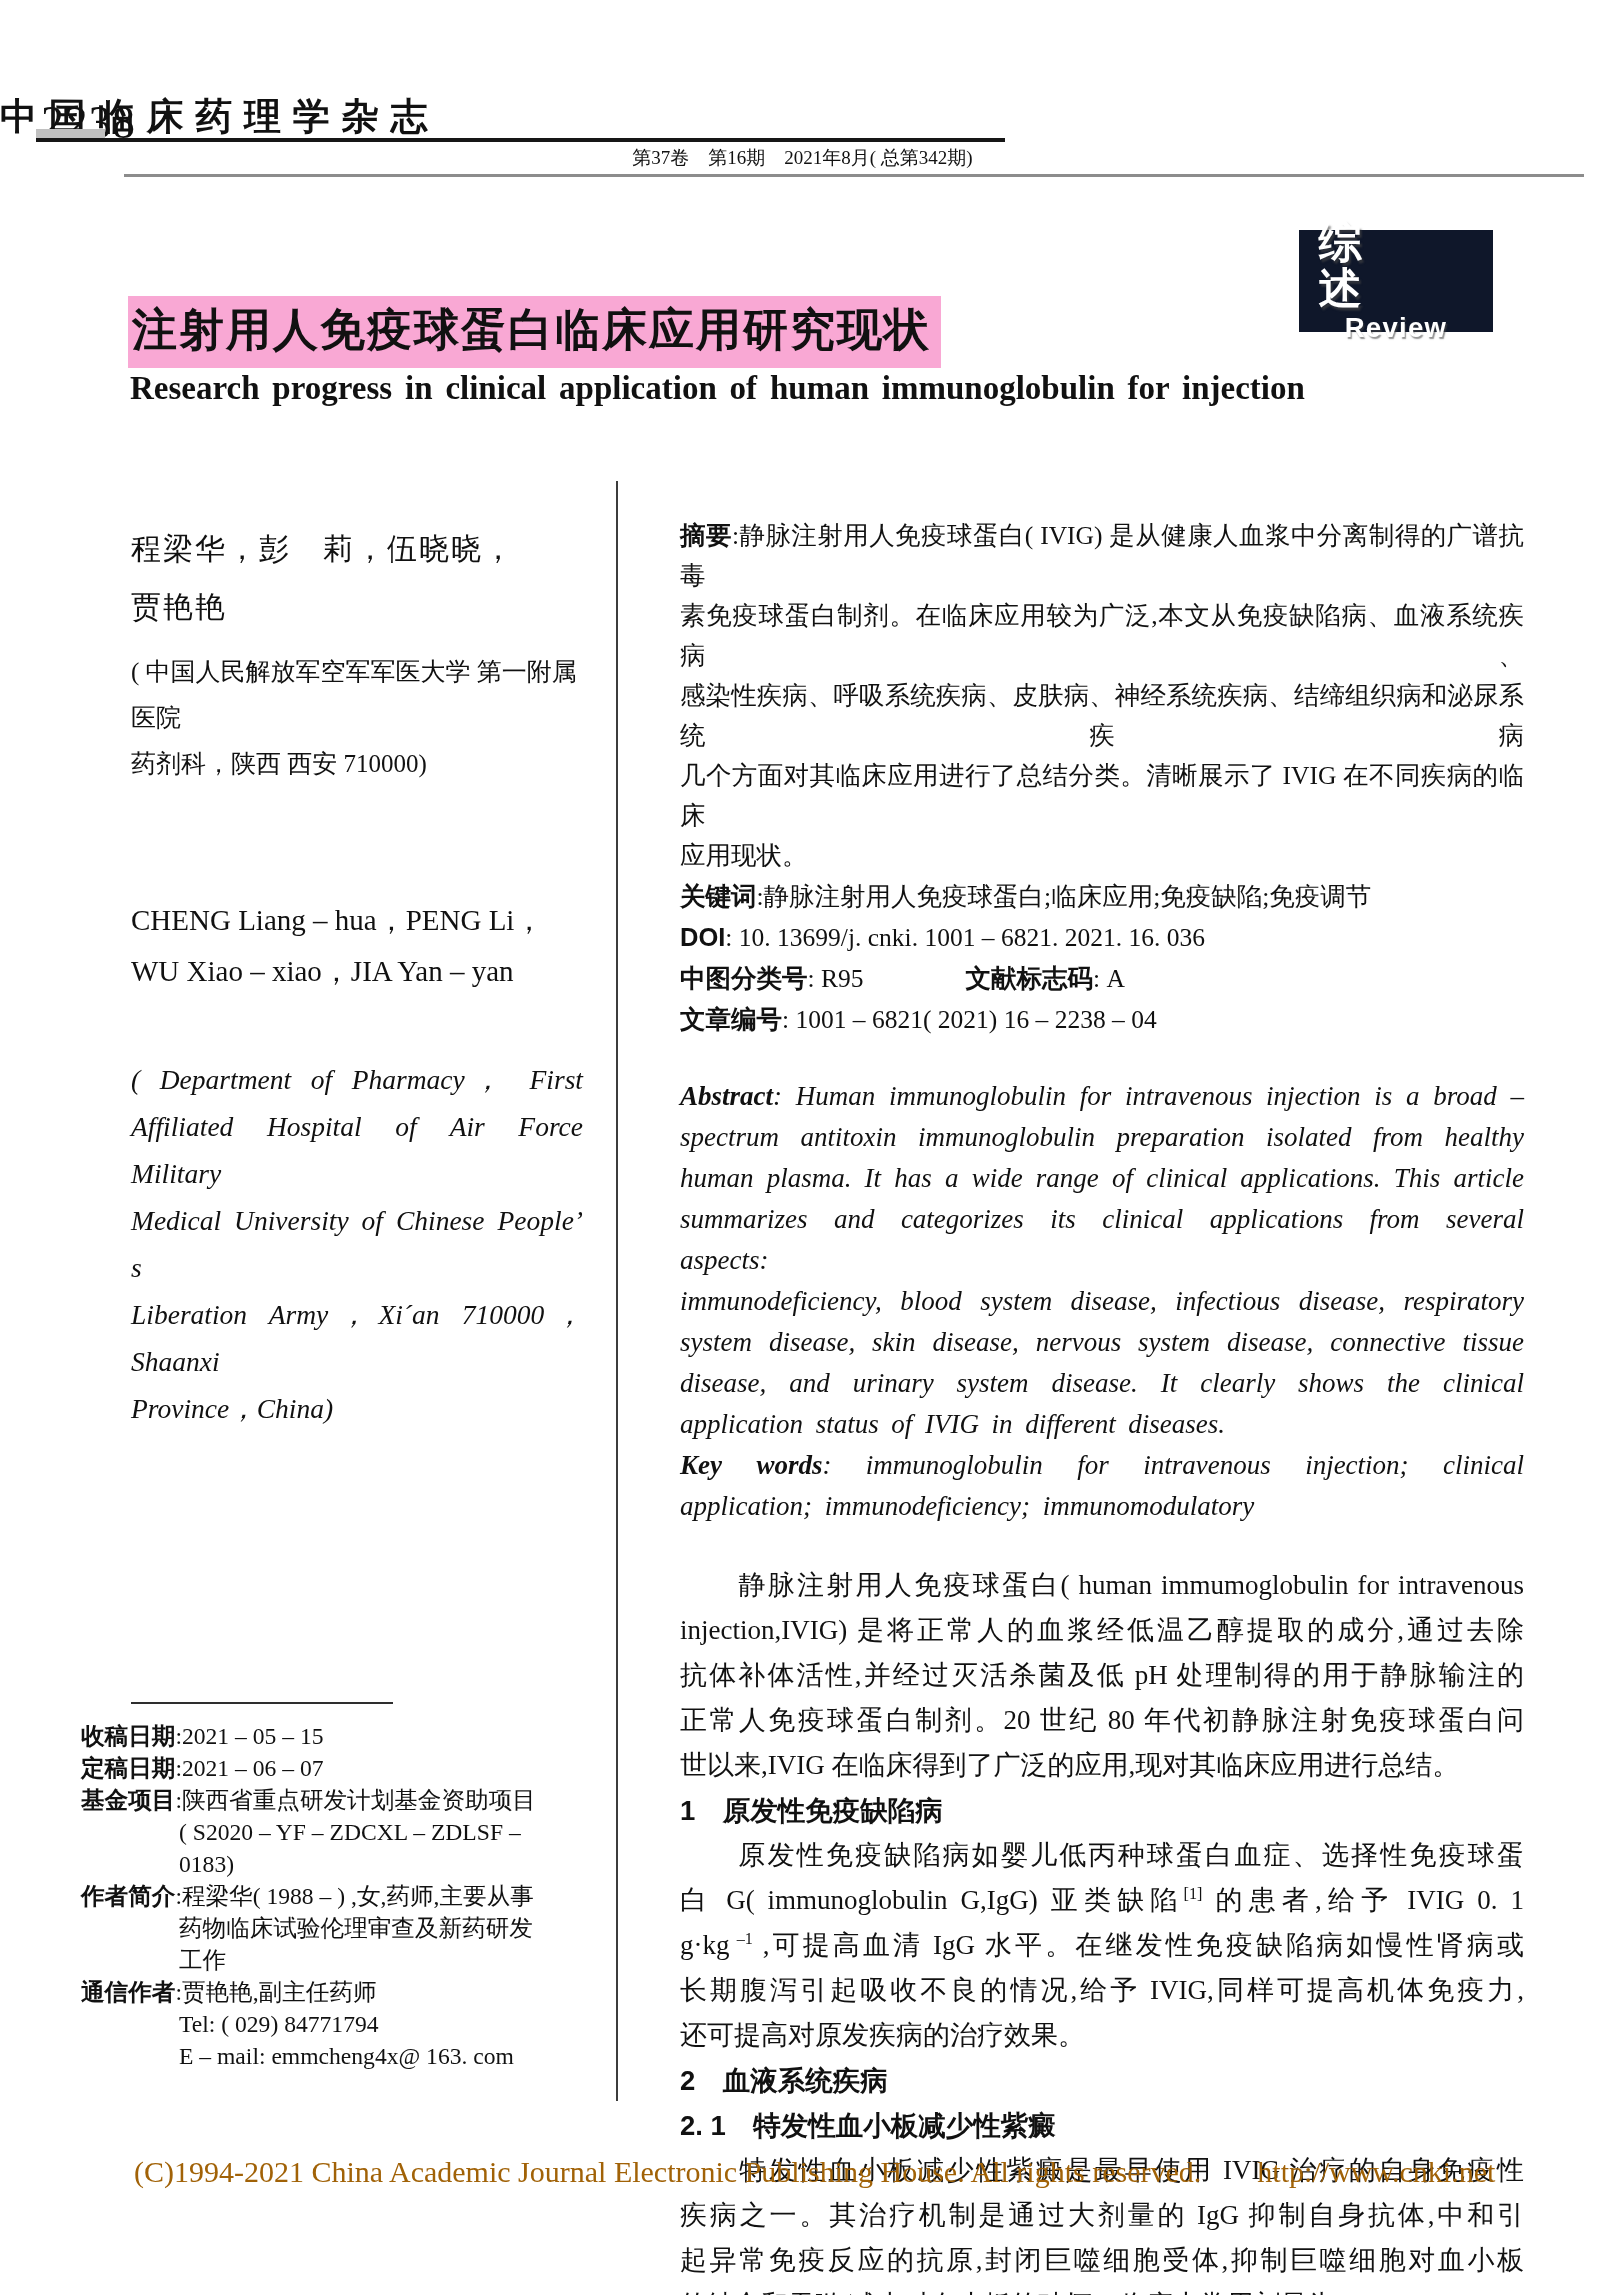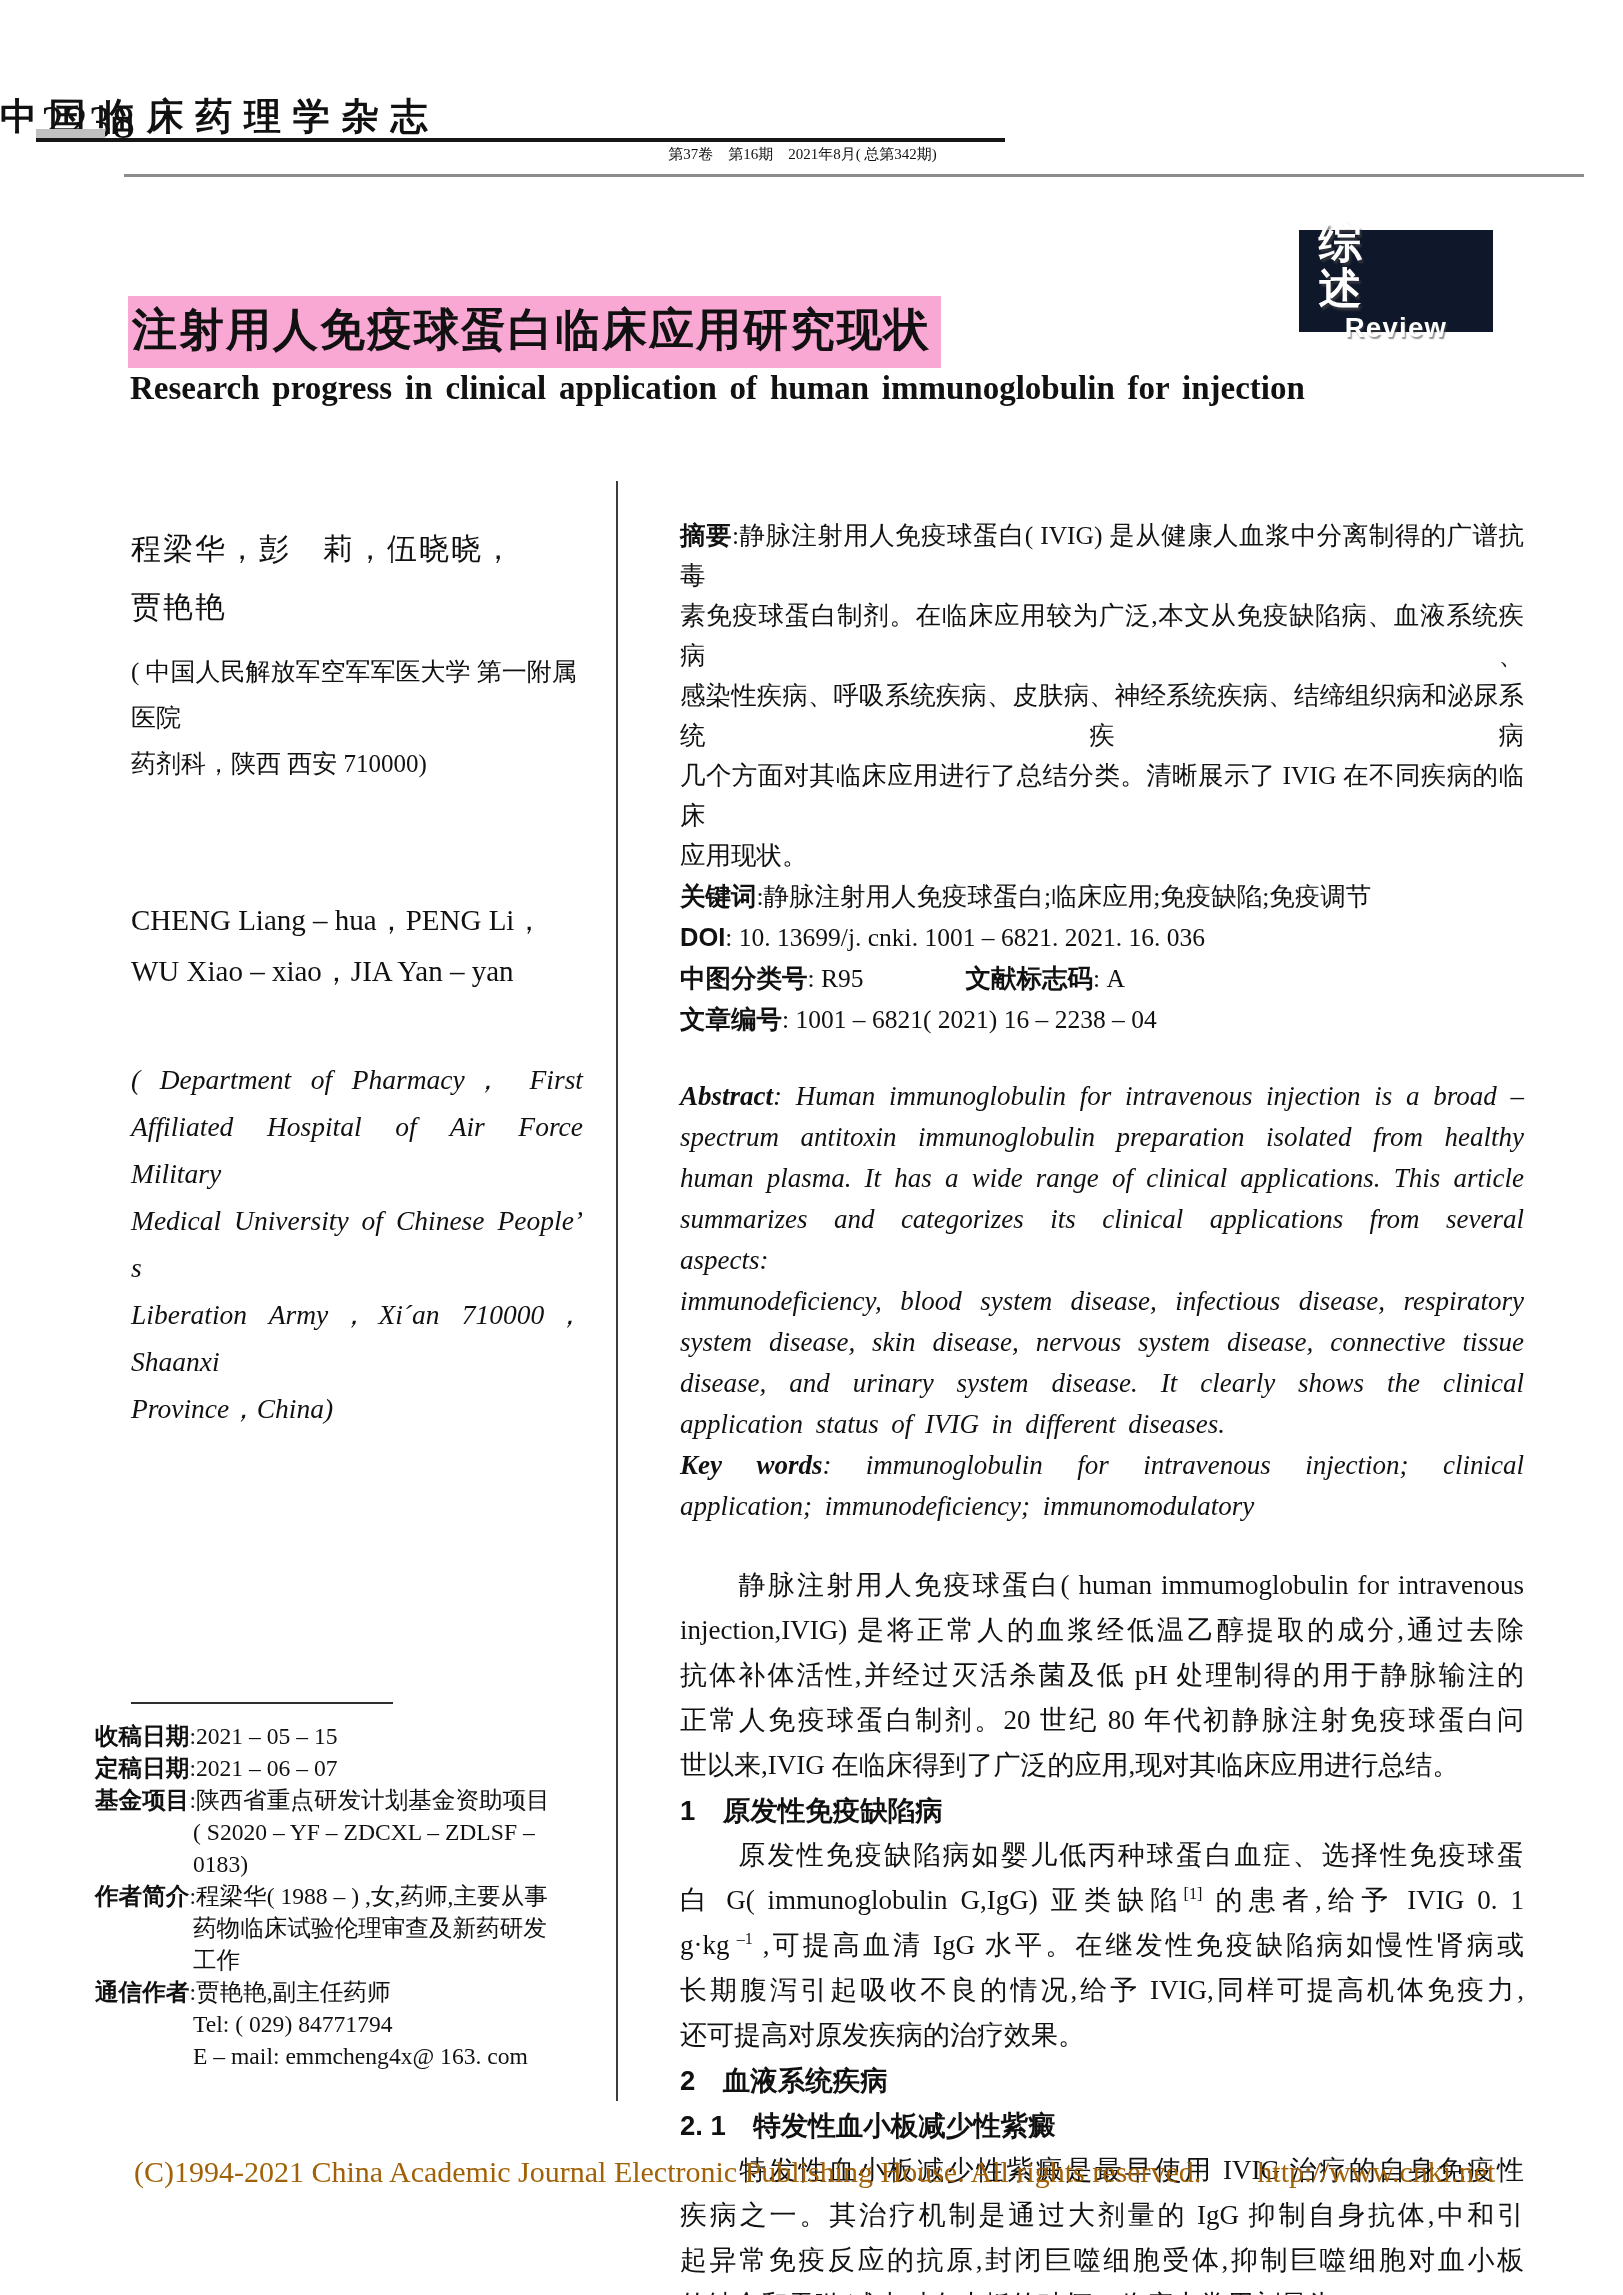--- a/index.html
+++ b/index.html
@@ -10,21 +10,21 @@
     font-family:"Liberation Serif","DejaVu Serif",serif;
     color:#111;
     overflow:hidden;
   }
   
   .pagenum{position:absolute;left:41px;top:96px;font-size:46px;letter-spacing:0.7px;}
   .journal{position:absolute;left:0;top:92px;width:1605px;text-align:left;
            font-size:37px;font-weight:bold;letter-spacing:11.8px;}
   .rule-cap{position:absolute;left:36px;top:129px;width:69px;height:9.8px;background:#c0c0c0;}
   .rule-black{position:absolute;left:36px;top:138px;width:969px;height:3.9px;background:#161616;}
-  .issue{position:absolute;left:0;top:145px;width:1605px;text-align:center;font-size:15px;}
+  .issue{position:absolute;left:0;top:145px;width:1605px;text-align:center;font-size:19px;}
   .rule-gray{position:absolute;left:124px;top:174px;width:1460px;height:2.6px;background:#8c8c8c;}
   
   .badge{position:absolute;left:1299px;top:230px;width:194px;height:102px;background:#9d9d9d;
          display:flex;flex-direction:column;align-items:center;justify-content:center;color:#fff;}
   .badge-cn{font-size:43px;font-weight:bold;letter-spacing:22px;padding-left:19.6px;
             text-shadow:2px 2.6px 2px rgba(70,70,70,.6);line-height:46px;}
   .badge-en{font-family:"Liberation Sans",sans-serif;font-size:27.5px;font-weight:bold;
             letter-spacing:1.3px;text-shadow:1.3px 2px 1.3px rgba(70,70,70,.6);line-height:31px;}
   
   .title-cn{position:absolute;left:128px;top:296px;font-size:45px;font-weight:bold;letter-spacing:2px;}
@@ -33,21 +33,21 @@
   
   .divider{position:absolute;left:616px;top:481px;width:2px;height:1620px;background:#3c3c3c;}
   
   .leftcol{position:absolute;left:131px;top:520px;width:452px;}
   .authors-cn{font-size:30px;line-height:58px;letter-spacing:2px;}
   .affil-cn{margin-top:13px;font-size:25px;line-height:46px;}
   .authors-en{margin-top:108px;font-size:29px;line-height:51px;}
   .affil-en{margin-top:59px;font-size:27.5px;line-height:47px;font-style:italic;word-spacing:3.9px;}
   .notes{position:absolute;left:131px;top:1702px;width:458px;font-size:23.6px;line-height:32px;}
   .notes-rule{width:262px;height:0;border-top:2px solid #2e2e2e;margin-bottom:15.7px;}
-  .note{padding-left:62px;}
+  .note{padding-left:48px;}
   .note .first{text-indent:-98px;}
   .note strong{font-family:"Liberation Sans",sans-serif;font-weight:bold;}
   
   .rightcol{position:absolute;left:655px;top:515px;width:844px;margin-left:25px;}
   .blk{margin:0;}
   .blk.gap{margin-top:36px;}
   .b-abs{font-size:25.5px;line-height:40px;}
   .b-abs strong,.b-hd{font-family:"Liberation Sans",sans-serif;}
   .b-en{font-size:27px;line-height:41px;word-spacing:5.9px;font-style:italic;}
   .b-body{font-size:27px;line-height:45px;}

